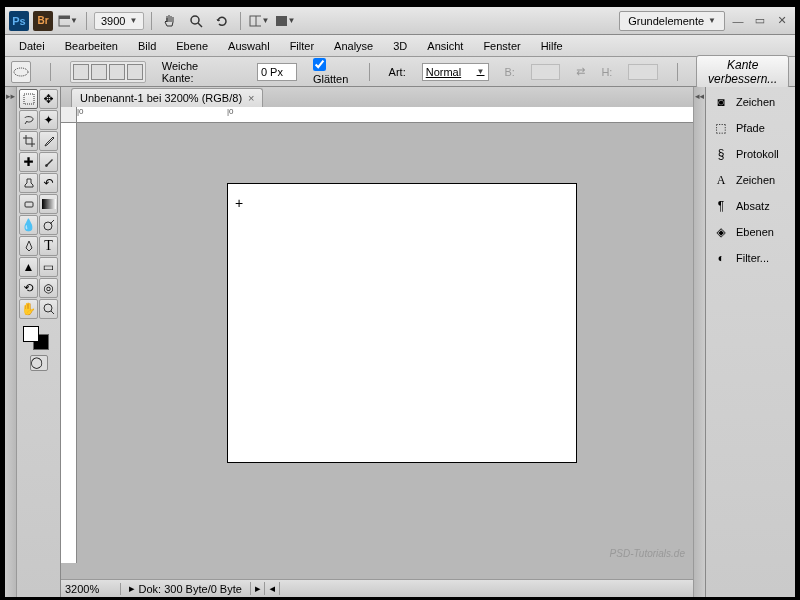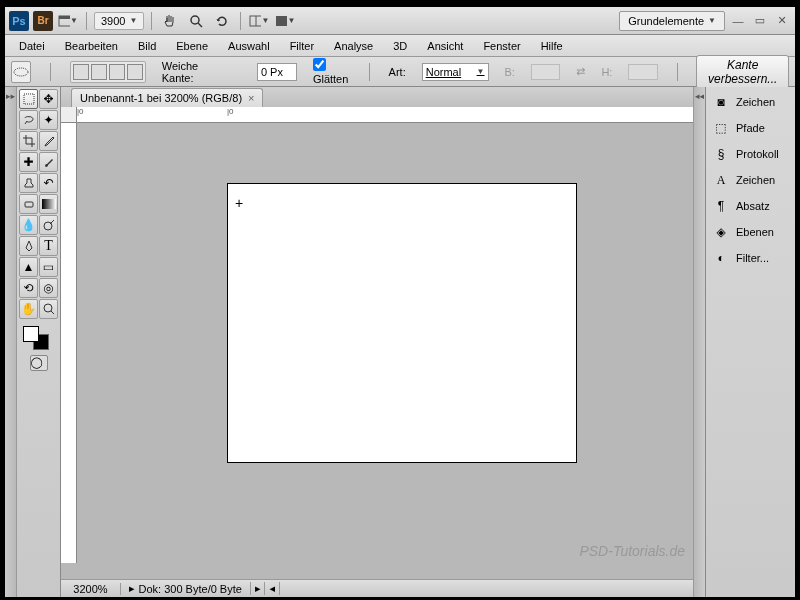--- a/index.html
+++ b/index.html
@@ -43,28 +43,28 @@
 .canvas-area { flex:1; position:relative; background:#b8b8b8; overflow:hidden; }
 .ruler-h { position:absolute; left:16px; top:0; right:0; height:16px; background:#fff; border-bottom:1px solid #888; font-size:8px; color:#555; }
 .ruler-v { position:absolute; left:0; top:16px; width:16px; bottom:16px; background:#fff; border-right:1px solid #888; }
 .ruler-corner { position:absolute; left:0; top:0; width:16px; height:16px; background:#eee; border-right:1px solid #888; border-bottom:1px solid #888; }
 .ruler-h::before { content:"|0"; position:absolute; left:0; }
 .ruler-h::after { content:"|0"; position:absolute; left:150px; }
 .canvas-inner { position:absolute; left:16px; top:16px; right:0; bottom:16px; background:#b8b8b8; }
 .canvas { position:absolute; left:150px; top:60px; width:350px; height:280px; background:#fff; border:1px solid #000; }
 .cursor-cross { position:absolute; left:158px; top:72px; font-size:14px; color:#000; }
 .statusbar { height:18px; background:linear-gradient(#e0e0e0,#c8c8c8); border-top:1px solid #999; display:flex; align-items:center; font-size:10px; }
-.status-zoom { width:60px; padding:0 4px; border-right:1px solid #999;text-align:center; }
+.status-zoom { width:60px; padding:0 4px; border-right:1px solid #999; }
 .status-doc { padding:0 8px; border-right:1px solid #999; display:flex; align-items:center; gap:4px; }
 .status-arrow { padding:0 4px; border-right:1px solid #999; cursor:pointer; }
 .rtabs { width:12px; background:linear-gradient(to left,#ccc,#b8b8b8); border-left:1px solid #999; display:flex; align-items:flex-start; justify-content:center; padding-top:4px; }
 .rpanel { width:90px; background:linear-gradient(#d8d8d8,#cacaca); border-left:1px solid #888; padding:4px 2px; display:flex; flex-direction:column; gap:4px; }
 .panel-item { display:flex; align-items:center; gap:6px; padding:3px 4px; cursor:pointer; border-radius:2px; }
 .panel-ico { width:18px; height:16px; display:flex; align-items:center; justify-content:center; font-size:12px; }
-.watermark { position:absolute; right:8px; bottom:20px; color:#999; font-size:14px; font-style:italic; }
+.watermark { position:absolute; right:8px; bottom:20px; color:#999; font-size:10px; font-style:italic; }
 .tri { font-size:8px; color:#444; }
 svg { display:block; }
 </style>
 </head>
 <body>
 
 <div class="app">
 
   <div class="topbar">
     <div class="ps-logo">Ps</div>

